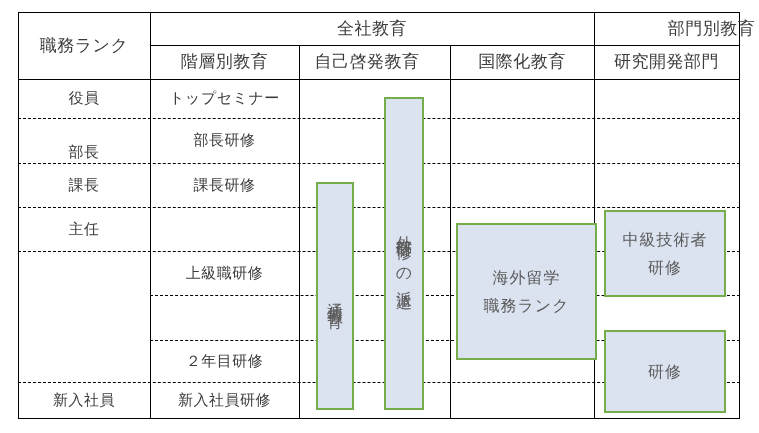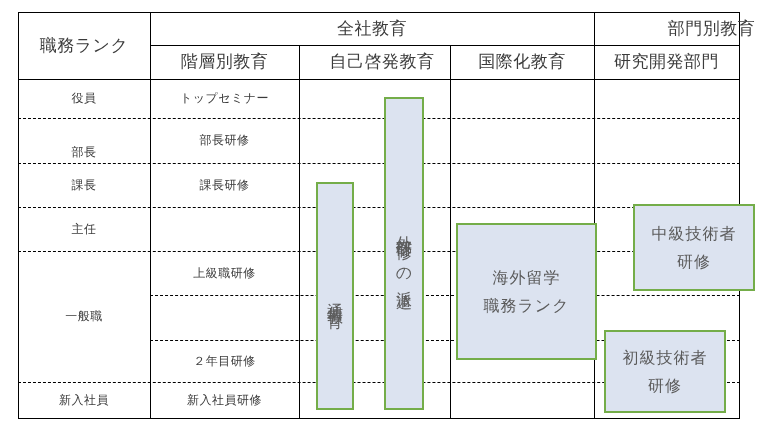--- a/index.html
+++ b/index.html
@@ -59,21 +59,21 @@
     border-top: 1.4px dashed #000000;
   }
 
   
   .cell {
     position: absolute;
     display: flex;
     align-items: center;
     justify-content: center;
     text-align: center;
-    font-size: 12px;
+    font-size: 15px;
     line-height: 1.25;
     color: #3b3b3b;
     letter-spacing: 0.5px;
     box-sizing: border-box;
     white-space: nowrap;
   }
   .cell.hdr { font-size: 17px; }
 
   
   .box {
@@ -128,29 +128,28 @@
     <div class="rule-v" style="left:576px; top:0px;  height:406px;"></div>
     <div class="rule-v" style="left:721px; top:0px;  height:406px;"></div>
 
     <div class="cell hdr" style="left:0px;   top:0px;  width:132px; height:67px;">職務ランク</div>
 
     <div class="cell hdr" style="left:132px; top:0px;  width:444px; height:33px;font-family:Liberation Serif, serif;">全社教育</div>
 
     <div class="cell hdr" style="left:576px; top:0px;  width:145px; height:33px;margin-left:45px;">部門別教育</div>
 
     <div class="cell hdr" style="left:132px; top:33px; width:149px; height:34px;">階層別教育</div>
-    <div class="cell hdr" style="left:280px; top:33px; width:151px; height:34px;padding-left:17px;">自己啓発教育</div>
+    <div class="cell hdr" style="left:265px; top:33px; width:151px; height:34px;padding-left:17px;">自己啓発教育</div>
     <div class="cell hdr" style="left:576px; top:33px; width:145px; height:34px;">研究開発部門</div>
     <div class="cell hdr" style="left:432px; top:33px; width:144px; height:34px;">国際化教育</div>
 
     <div class="cell" style="left:0px; top:67px;  width:132px; height:39px;">役員</div>
     <div class="cell" style="left:0px; top:118px; width:132px; height:45px;text-align:center;">部長</div>
     <div class="cell" style="left:0px; top:151px; width:132px; height:44px;">課長</div>
     <div class="cell" style="left:0px; top:195px; width:132px; height:44px;">主任</div>
-    <div class="cell" style="left:0px; top:239px; width:132px; height:131px;">一般職</div>
     <div class="cell" style="left:0px; top:370px; width:132px; height:36px;">新入社員</div>
 
     <div class="cell" style="left:132px; top:67px;  width:149px; height:39px;">トップセミナー</div>
     <div class="cell" style="left:132px; top:106px; width:149px; height:45px;">部長研修</div>
     <div class="cell" style="left:132px; top:151px; width:149px; height:44px;">課長研修</div>
     <div class="cell" style="left:132px; top:195px; width:149px; height:44px;"></div>
     <div class="cell" style="left:132px; top:239px; width:149px; height:44px;">上級職研修</div>
     <div class="cell" style="left:132px; top:283px; width:149px; height:45px;"></div>
     <div class="cell" style="left:132px; top:328px; width:149px; height:42px;">２年目研修</div>
     <div class="cell" style="left:132px; top:370px; width:149px; height:36px;">新入社員研修</div>
@@ -159,28 +158,27 @@
 
     <div class="box vertical" style="left:366px; top:85px; width:40px; height:313px;">外部研修への派遣</div>
 
     <div class="box" style="left:438px; top:211px; width:141px; height:137px;">
       <span class="lines">
         <span>海外留学</span>
         <span>職務ランク</span>
       </span>
     </div>
 
-    <div class="box" style="left:586px; top:192px; width:122px; height:87px;margin-left:29px;">
+    <div class="box" style="left:586px; top:198px; width:122px; height:87px;">
       <span class="lines">
         <span>中級技術者</span>
         <span>研修</span>
       </span>
     </div>
 
     <div class="box" style="left:586px; top:318px; width:122px; height:83px;">
       <span class="lines">
-        <span>初級技術者</span>
         <span>研修</span>
       </span>
     </div>
 
   </div>
 </div>
 
 </body></html>

